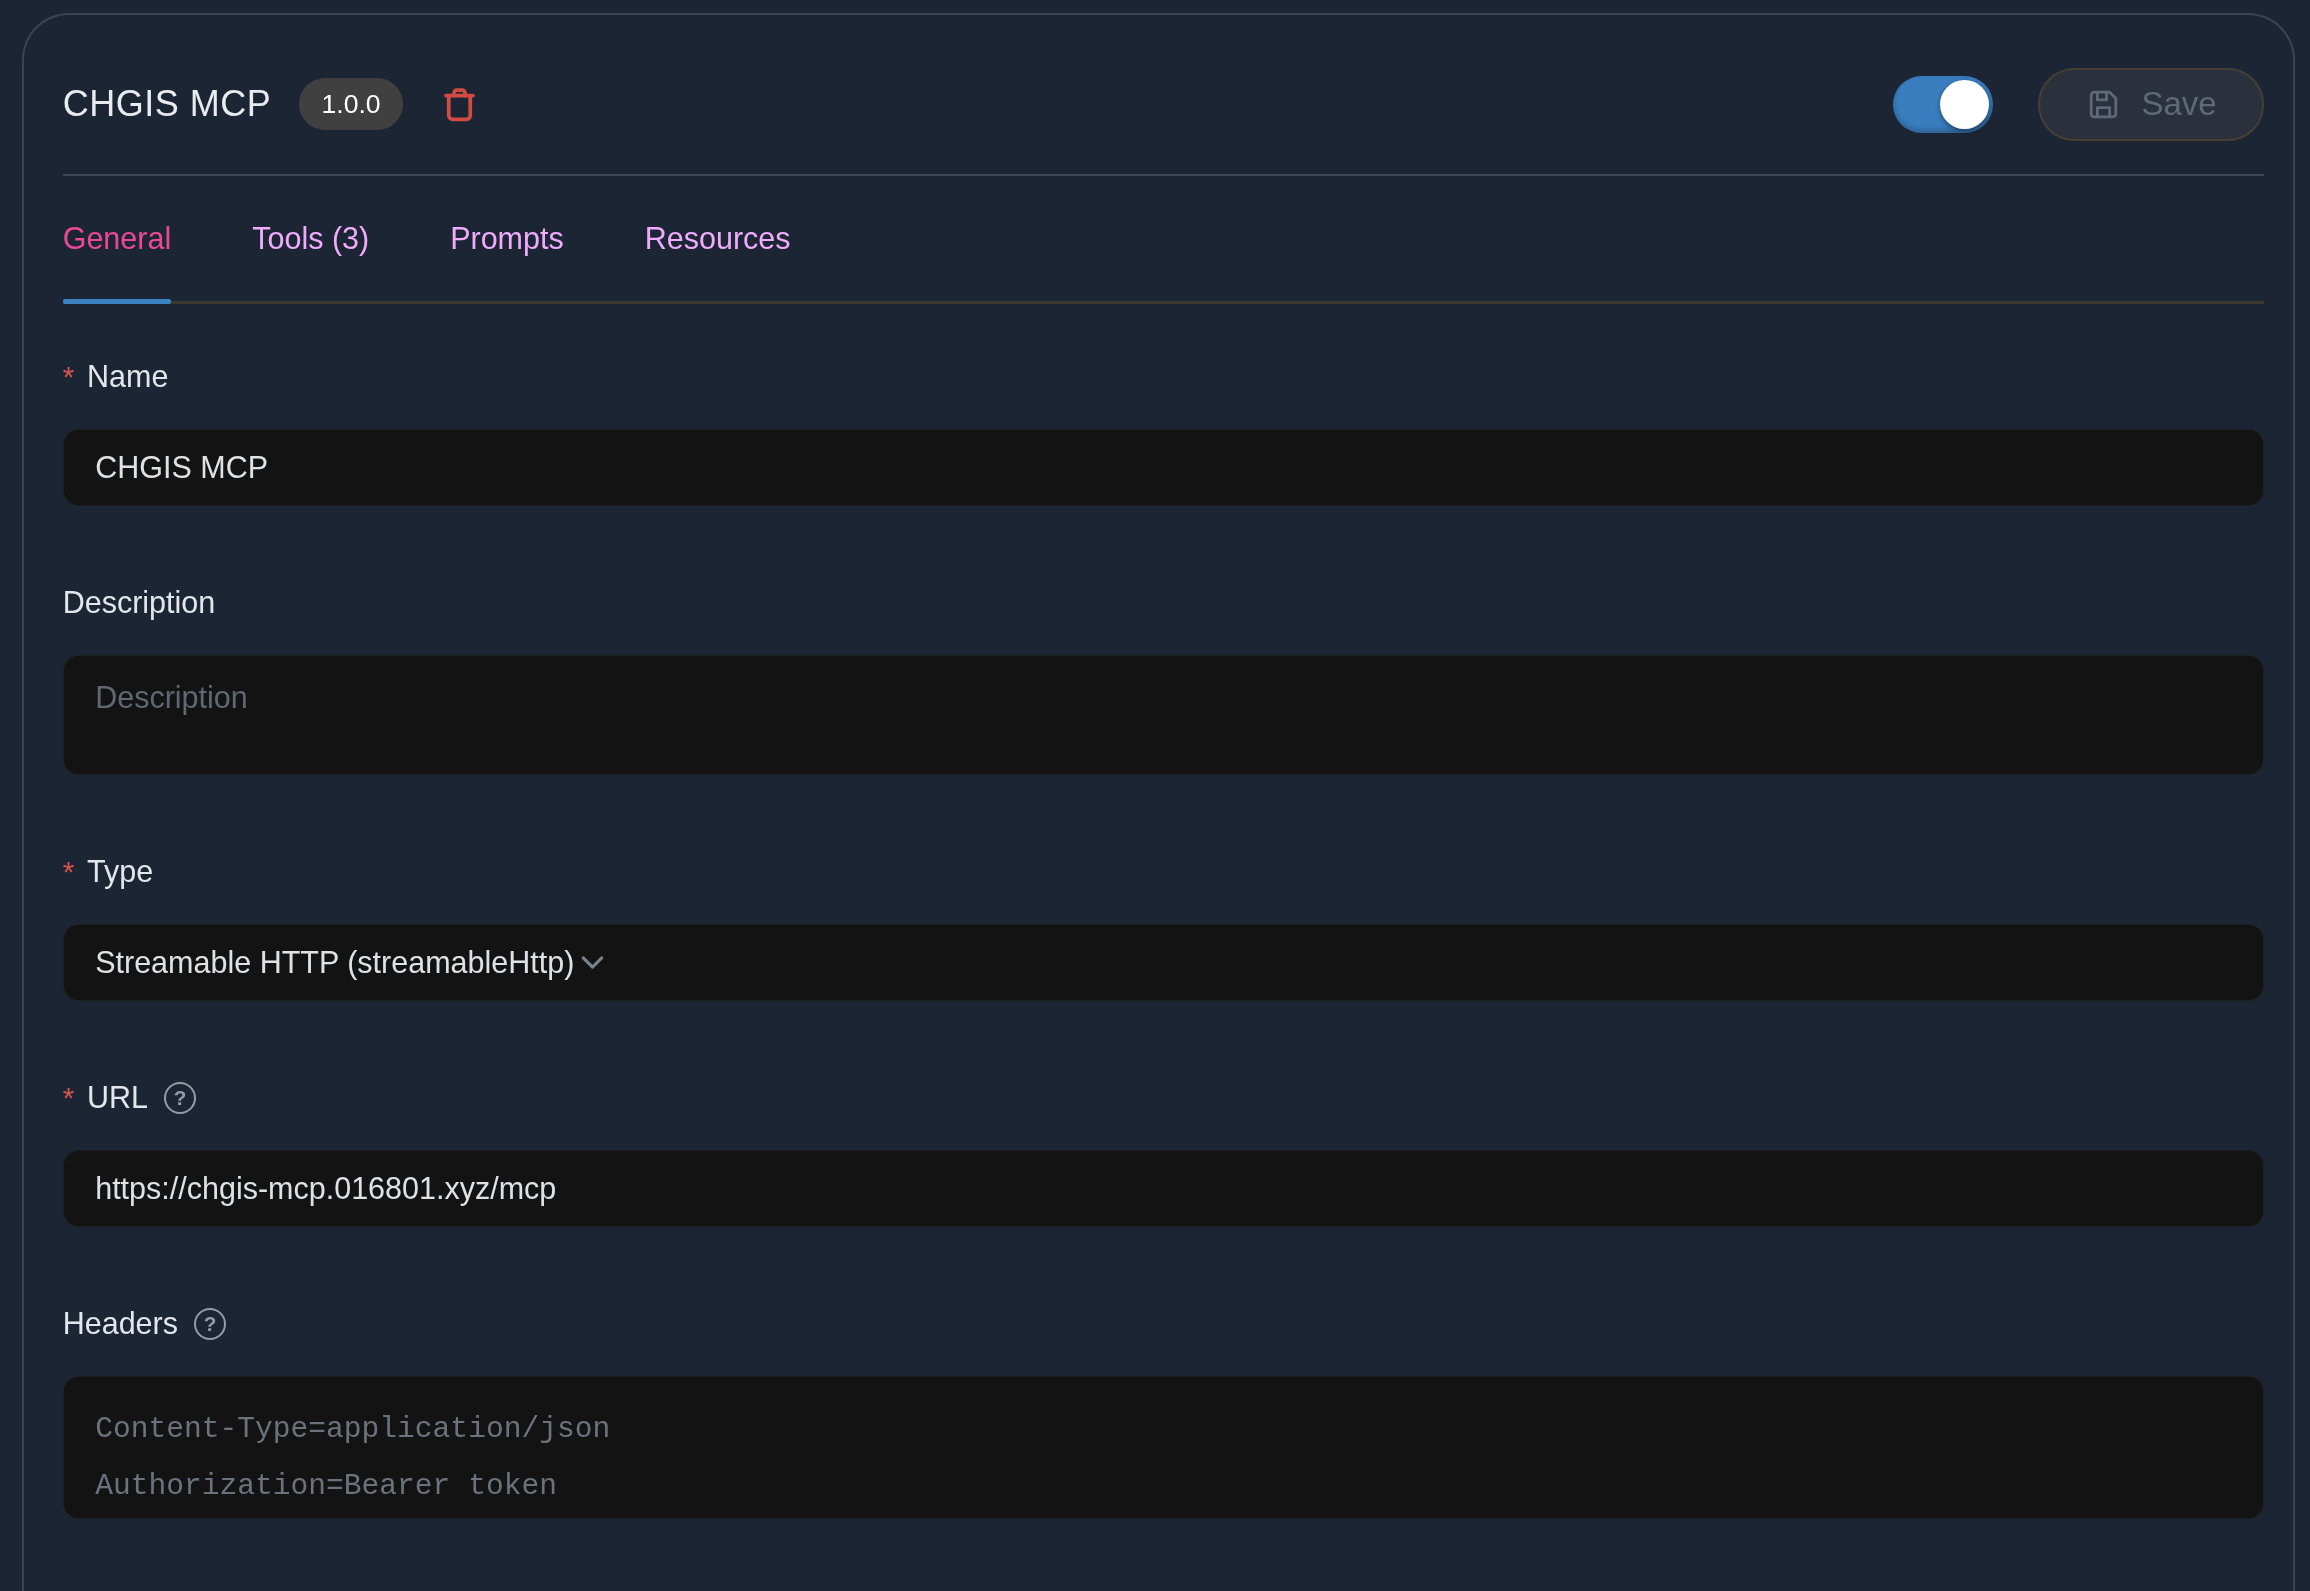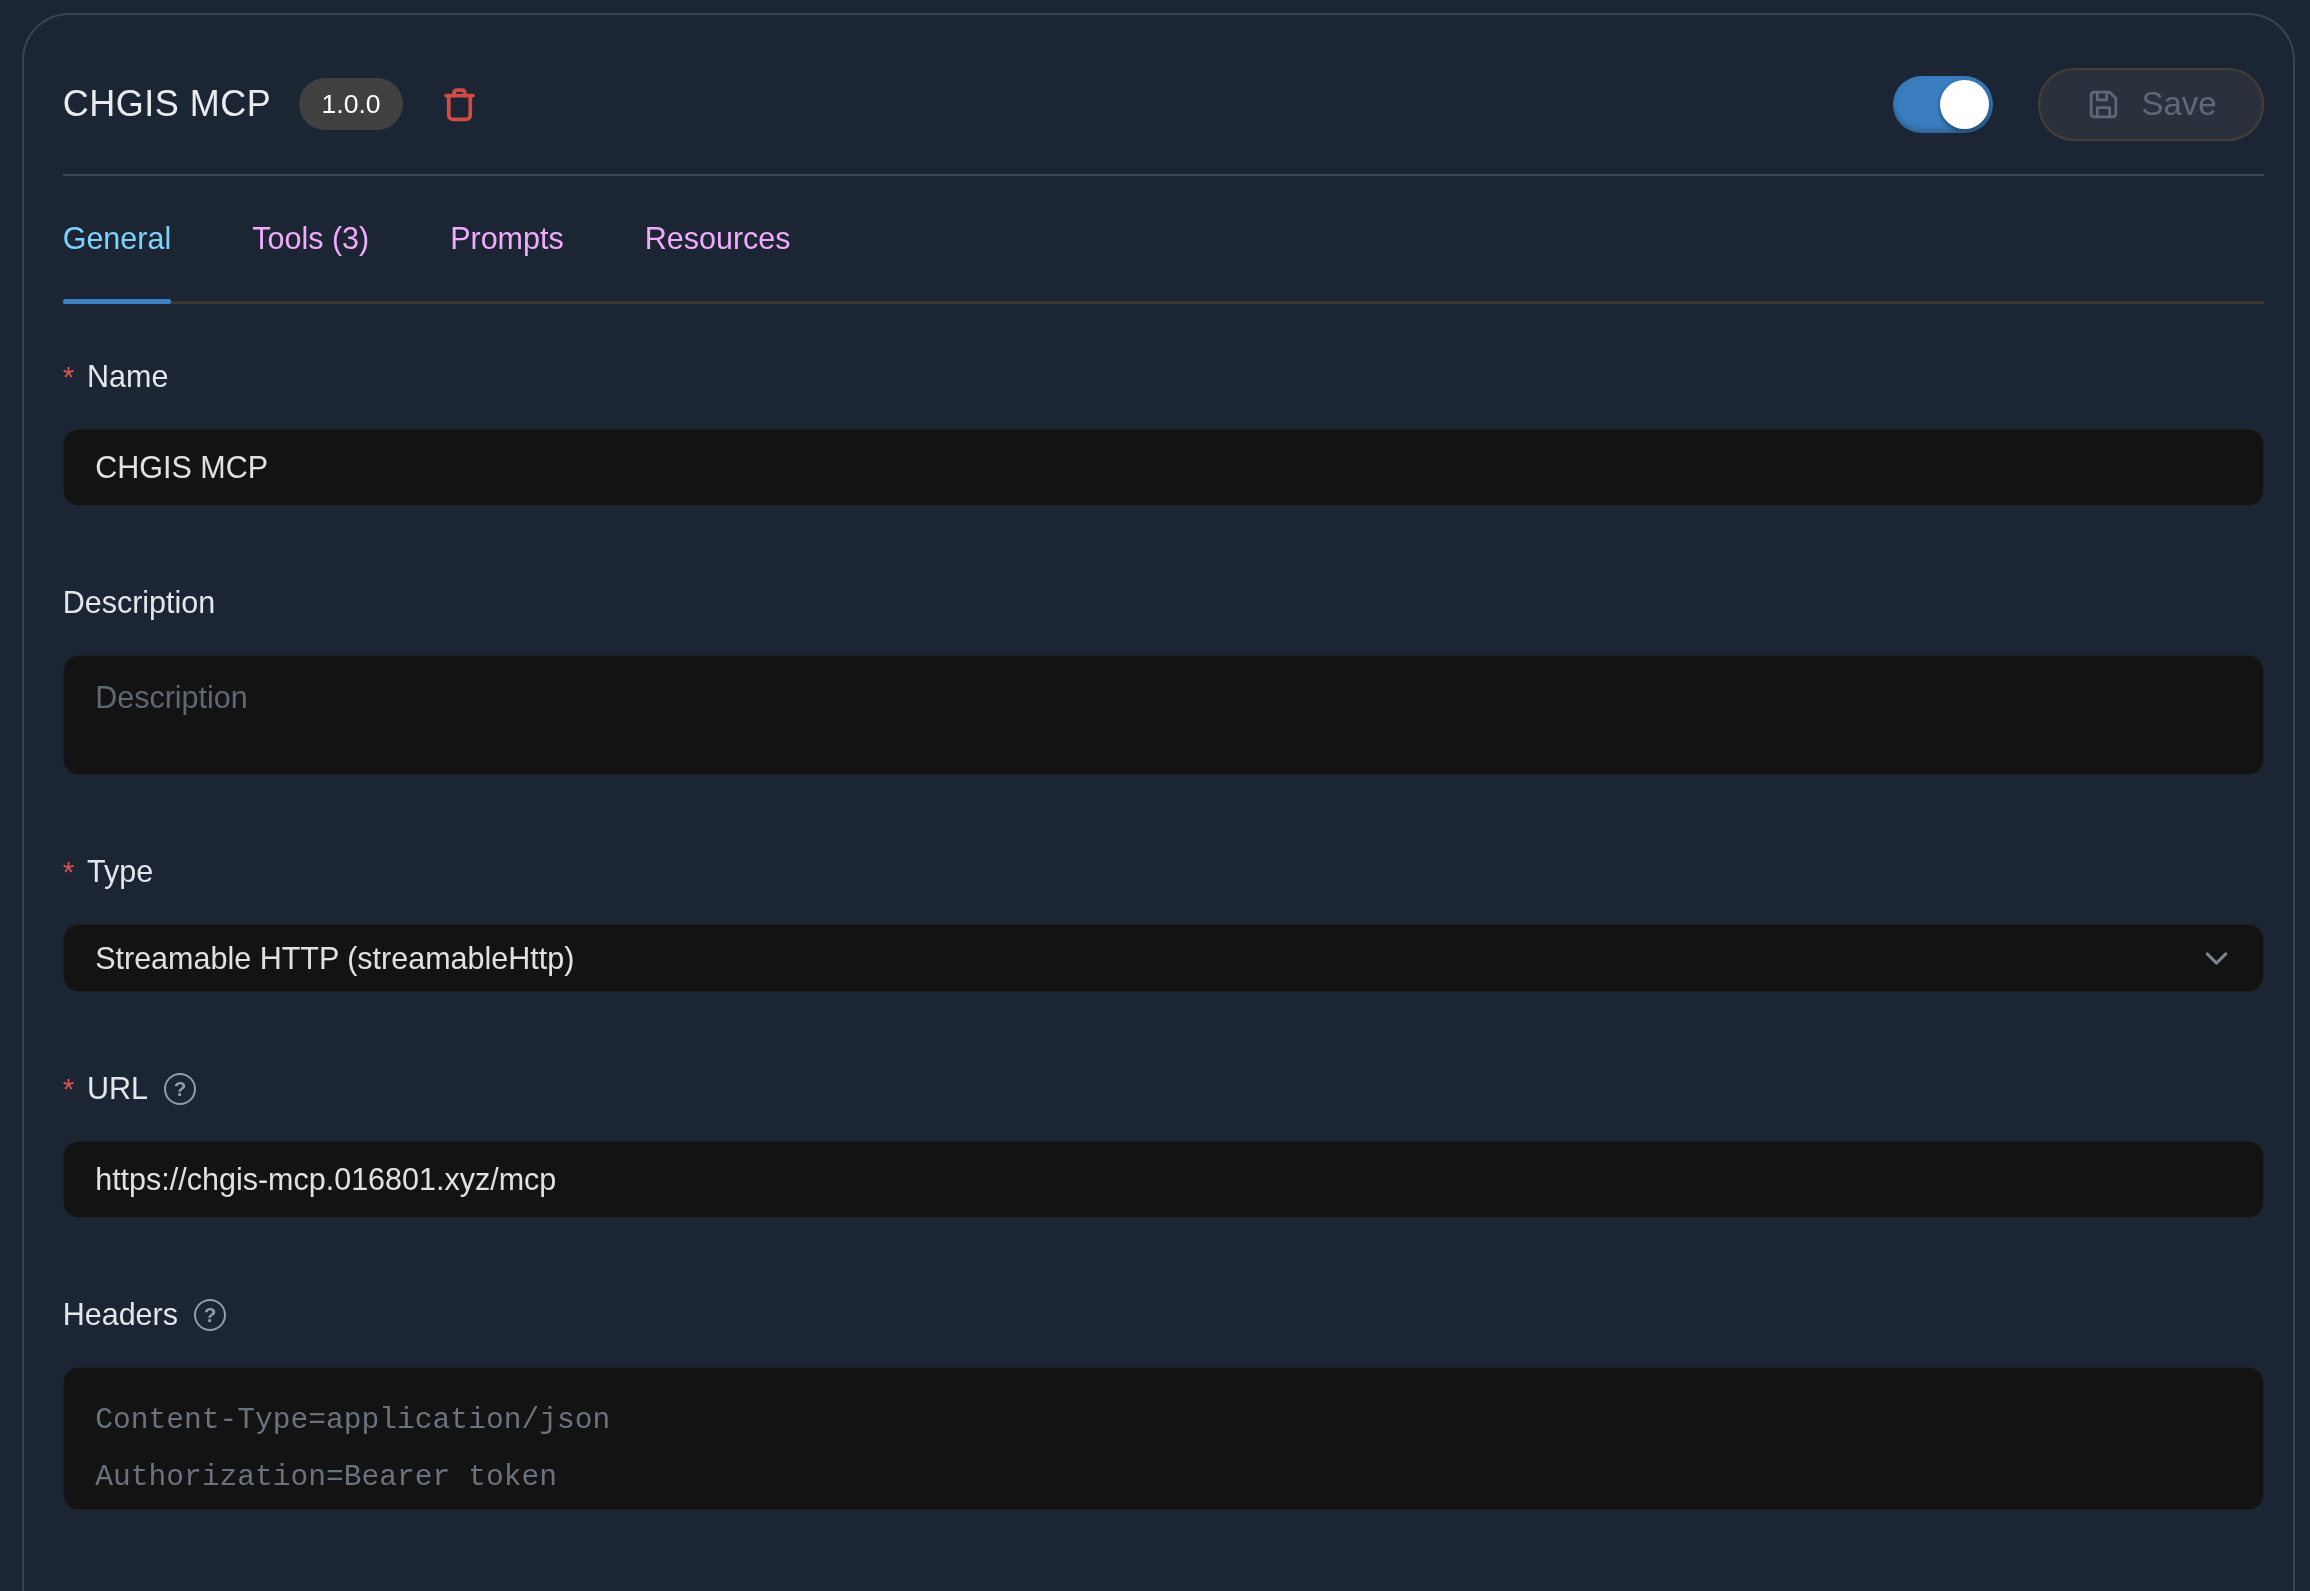--- a/index.html
+++ b/index.html
@@ -87,21 +87,21 @@
     border-bottom: 3px solid #3a382f;
   }
   .tab {
     position: relative;
     font-size: 30.5px;
     color: #f0abfc;
     padding-bottom: 45px;
     cursor: pointer;
     background: none; border: none; font-family: inherit;
   }
-  .tab.active { color: #7dd3fc; }
+  .tab.active { color: #ec4899; }
   .tab.active::after {
     content: "";
     position: absolute;
     left: 0; right: 0; bottom: -3px;
     height: 5.9px;
     background: #3b82c4;
     border-radius: 2px;
   }
 
   
@@ -139,22 +139,22 @@
   .area-field.desc { height: 120px; }
   .area-field.headers {
     height: 143px;
     font-family: Liberation Mono, monospace;
     font-size: 29.6px; line-height: 57px;
   }
   .text-field::placeholder { color: #5f6772; opacity: 1; }
   .area-field.desc::placeholder { color: #5f6772; opacity: 1; }
   .area-field.headers::placeholder { color: #6a737d; opacity: 1; }
   .select-field {
-    height: 68px;
-    display: flex; align-items: center; justify-content: space-between;
+    height: 77px;
+    display: flex; align-items: center; 
     padding: 0 27.6px 0 31.5px;
     cursor: pointer;
   }
   .select-field svg { width: 37px; height: 37px; color: #7a828d; flex: none; }
 </style>
 </head>
 <body>
 
 <div class="card">
 

